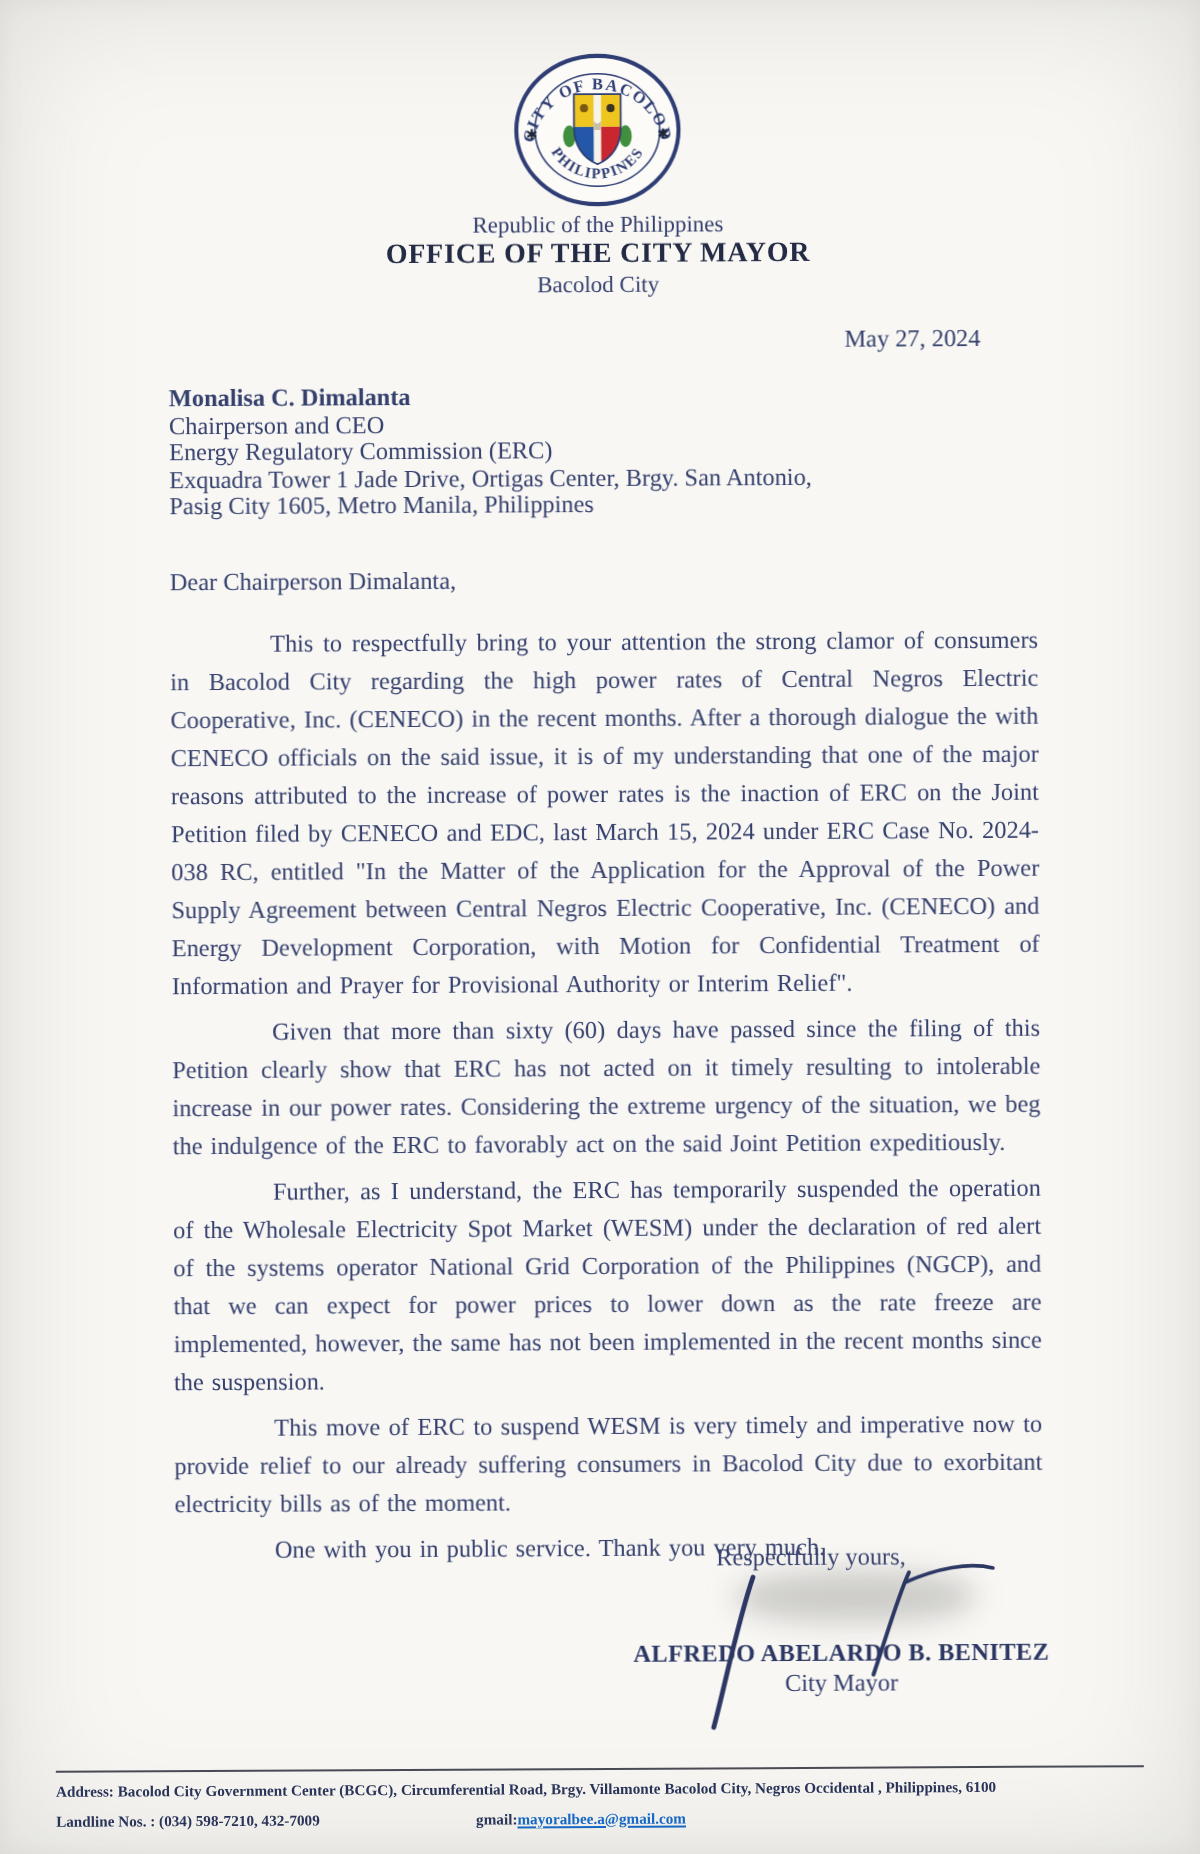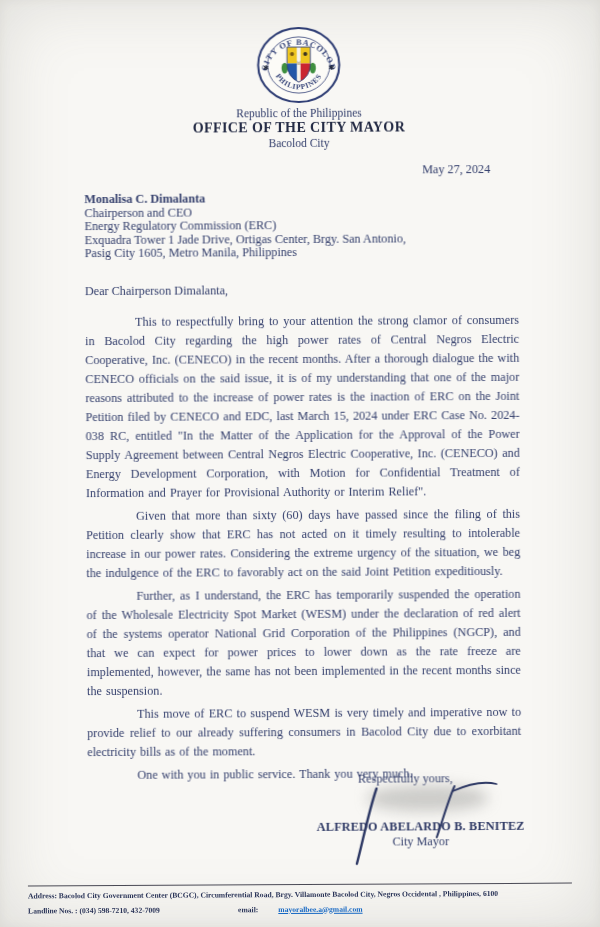--- a/index.html
+++ b/index.html
@@ -48,21 +48,21 @@
   
   .pagefooter {
     position:absolute; left:28px; right:28px; top:884px;
     border-top:1.2px solid #4a4a55; padding-top:3px;
     font-size:7.6px; font-weight:bold; color:#2a3458; line-height:14.5px;
     transform: rotate(-0.3deg);
   }
   .footrow2 { display:flex; }
   .landline { width:205px; }
   .emaillabel { margin-left:5px; }
-  .emaillink { color:#1668c4; text-decoration:underline; font-weight:bold; margin-left:20px; }
+  .emaillink { color:#1668c4; text-decoration:underline; font-weight:bold; margin-left:0; }
 </style>
 </head>
 <body>
 
 <div class="page">
   <div class="content">
 
     <div class="letterhead">
       <svg class="seal" viewBox="0 0 110 100">
         <defs>
@@ -132,17 +132,17 @@
       <path d="M 24,88 C 30,66 36,36 44,13" fill="none" stroke="#2c3763" stroke-width="2.4" stroke-linecap="round"></path>
       <path d="M 104,62 C 110,45 116,24 122,11" fill="none" stroke="#2c3763" stroke-width="2" stroke-linecap="round"></path>
       <path d="M 120,16 C 136,9 152,6 164,9" fill="none" stroke="#2c3763" stroke-width="1.8" stroke-linecap="round"></path>
     </svg>
   </div>
 
   <div class="pagefooter">
     <div>Address: Bacolod City Government Center (BCGC), Circumferential Road, Brgy. Villamonte Bacolod City, Negros Occidental , Philippines, 6100</div>
     <div class="footrow2">
       <span class="landline">Landline Nos. : (034) 598-7210, 432-7009</span>
-      <span class="emaillabel">email:</span>
+      <span class="emaillabel">gmail:</span>
       <a href="#" class="emaillink">mayoralbee.a@gmail.com</a>
     </div>
   </div>
 </div>
 
 </body></html>

